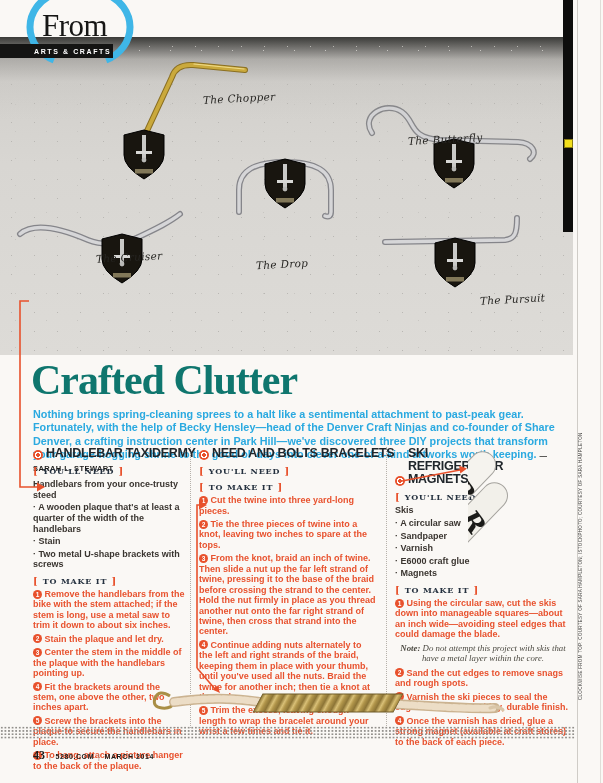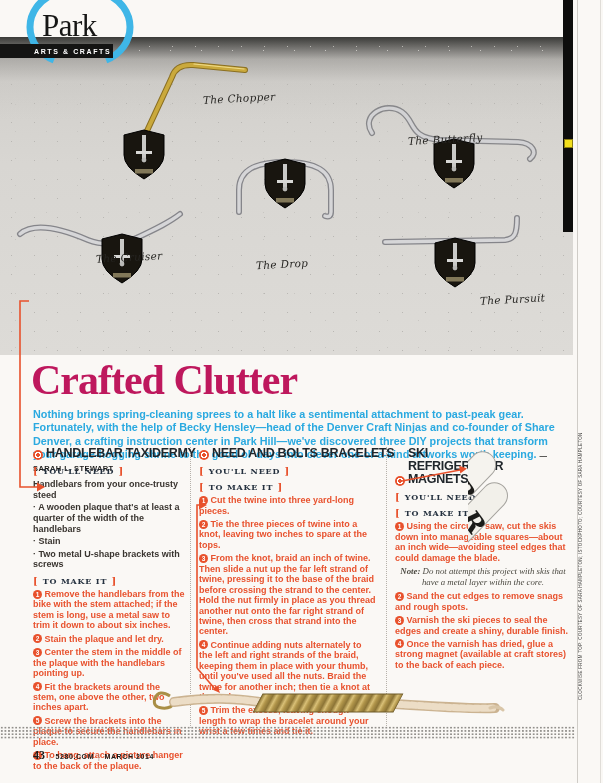--- a/index.html
+++ b/index.html
@@ -23,21 +23,21 @@
   .script-label{position:absolute;font-family:"DejaVu Serif",serif;font-style:italic;
     font-size:10.5px;color:#262522;transform:rotate(-3deg);letter-spacing:.3px;white-space:nowrap;}
 
   
   .scene-text{left:42px;top:8px;font-family:"Liberation Serif",serif;font-size:31px;color:#161615;letter-spacing:-.5px;}
   .tag-bar{left:0;top:44px;width:113px;height:14px;background:#141413;display:flex;align-items:center;}
   .tag-text{margin-left:34px;color:#fff;font-size:7px;font-weight:bold;letter-spacing:1.6px;}
 
   
   .headline{left:31px;top:356px;font-family:"Liberation Serif",serif;font-weight:bold;
-    font-size:42px;letter-spacing:-1px;color:#be185d;}
+    font-size:42px;letter-spacing:-1px;color:#0f766e;}
   .intro{left:33px;top:408px;width:540px;font-size:10.8px;line-height:1.23;font-weight:bold;color:#2aa9e0;}
   .byline{color:#1d1c1a;font-size:7.5px;letter-spacing:.4px;}
 
   
   .column{position:absolute;top:447px;}
   .col1{left:33px;width:152px;}
   .col2{left:199px;width:177px;}
   .col3{left:395px;width:176px;}
   .sep{position:absolute;top:447px;height:281px;width:0;border-left:1px dotted #b6b1aa;}
   .sep1{left:190px;} .sep2{left:386px;}
@@ -135,21 +135,21 @@
 
   <div class="abs right-strip"></div>
   <div class="abs yellow-mark"></div>
   <div class="abs edge1"></div>
   <div class="abs edge2"></div>
 
   <svg class="abs" style="left:24px;top:-10px;" width="112" height="74" viewBox="0 0 112 74">
     <path d="M30,4 A40,36 0 0 0 30,70" fill="none" stroke="#3fb6e7" stroke-width="7"></path>
     <path d="M82,4 A40,36 0 0 1 82,70" fill="none" stroke="#3fb6e7" stroke-width="7"></path>
   </svg>
-  <div class="abs scene-text">Park</div>
+  <div class="abs scene-text">From</div>
   <div class="abs tag-bar">
     <span class="tag-text">ARTS &amp; CRAFTS</span>
   </div>
 
   <div class="abs headline">Crafted Clutter</div>
   <div class="abs intro">
     <span>Nothing brings spring-cleaning sprees to a halt like a sentimental attachment to past-peak gear. Fortunately, with the help of Becky Hensley—head of the Denver Craft Ninjas and co-founder of Share Denver, a crafting instruction center in Park Hill—we've discovered three DIY projects that transform your garage-hogging shrine to the good ol' days into clever one-of-a-kind artworks worth keeping.</span>
     <span class="byline">—SARAH L. STEWART</span>
   </div>
 
@@ -194,20 +194,28 @@
         <div class="step"><span class="stepnum">5</span> Trim the excess, leaving enough length to wrap the bracelet around your wrist a few times and tie it.</div>
       </div>
   </div>
 
   <div class="column col3">
     <div class="col-title" style="width:125px;">
       <span class="target"></span>
       <span>SKI REFRIGERATOR MAGNETS</span>
     </div>
     <div class="bracket-label"><span class="br">[ </span><span>YOU'LL NEED</span><span class="br"> ]</span></div>
+    <div class="needs" style="width:95px;">
+        <div class="need arrowed">Skis</div>
+        <div class="need">A circular saw</div>
+        <div class="need">Sandpaper</div>
+        <div class="need">Varnish</div>
+        <div class="need">E6000 craft glue</div>
+        <div class="need">Magnets</div>
+      </div>
     <div class="bracket-label"><span class="br">[ </span><span>TO MAKE IT</span><span class="br"> ]</span></div>
     <div class="steps">
         <div class="step"><span class="stepnum">1</span> Using the circular saw, cut the skis down into manageable squares—about an inch wide—avoiding steel edges that could damage the blade.</div>
         <div class="note"><b>Note: </b>Do not attempt this project with skis that have a metal layer within the core.</div>
         <div class="step"><span class="stepnum">2</span> Sand the cut edges to remove snags and rough spots.</div>
         <div class="step"><span class="stepnum">3</span> Varnish the ski pieces to seal the edges and create a shiny, durable finish.</div>
         <div class="step"><span class="stepnum">4</span> Once the varnish has dried, glue a strong magnet (available at craft stores) to the back of each piece.</div>
       </div>
   </div>
 

